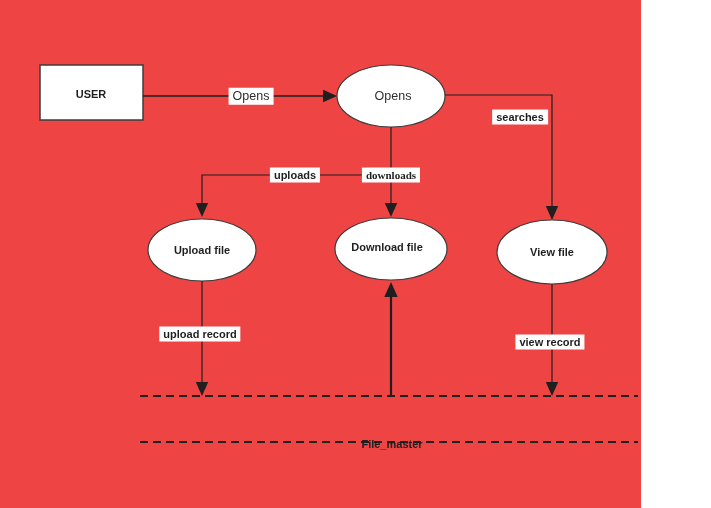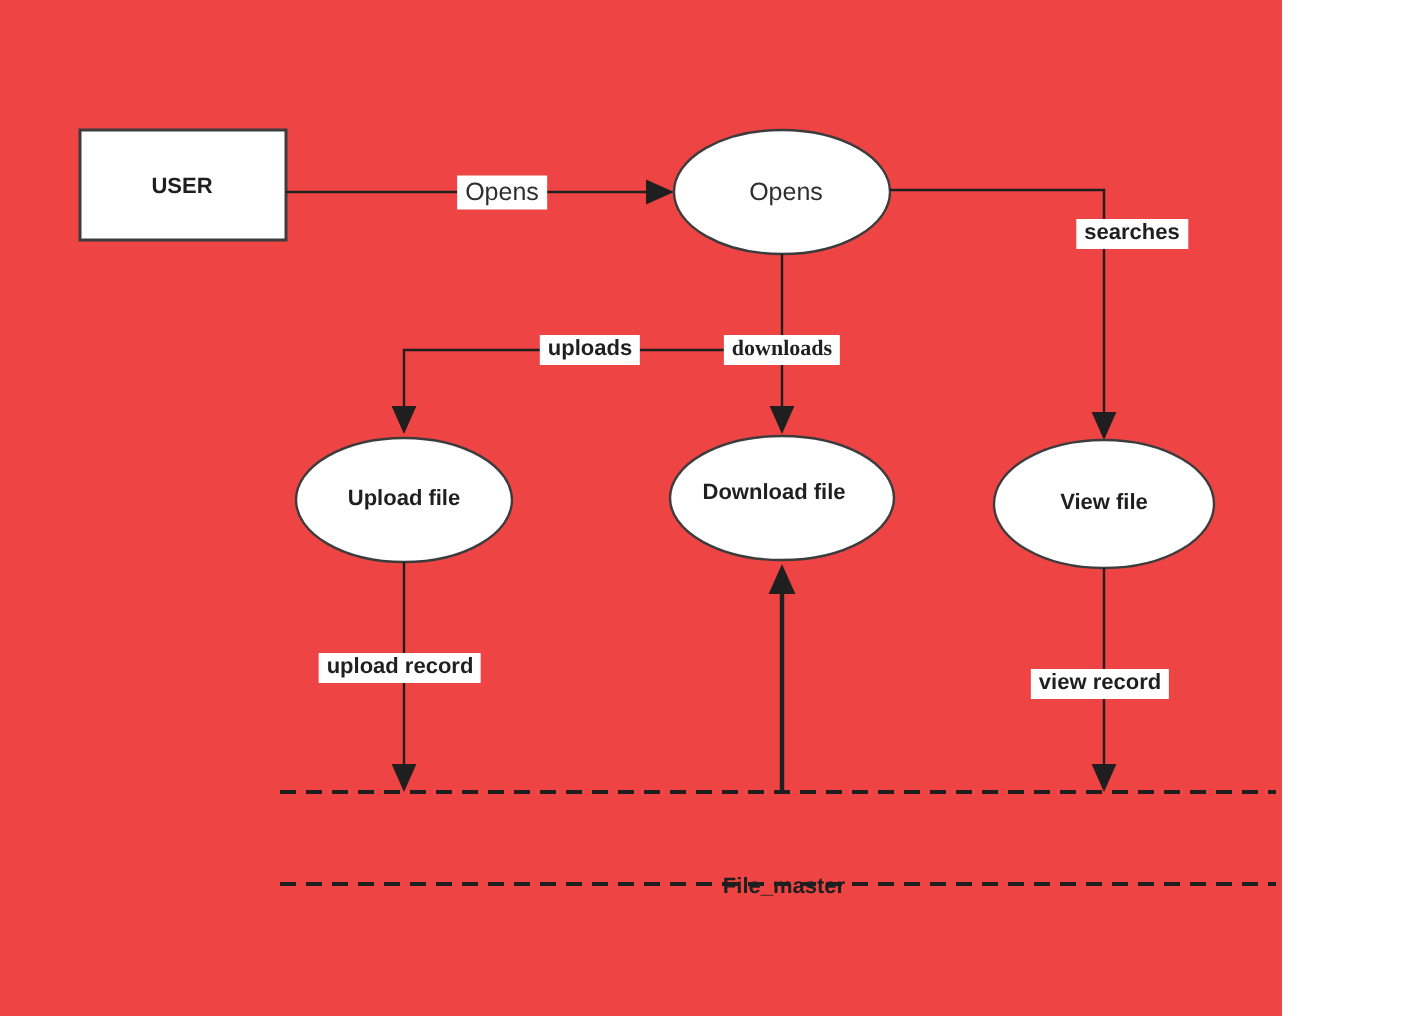--- a/index.html
+++ b/index.html
@@ -79,21 +79,21 @@
     <line x1="140" y1="442" x2="638" y2="442" stroke="#1f1f1f" stroke-width="2" stroke-dasharray="8 5"></line>
   </svg>
 
   <div class="lbl" style="left:91px; top:94px;">USER</div>
   <div class="lbl light" style="left:393px; top:96px;">Opens</div>
   <div class="lbl" style="left:202px; top:250px;">Upload file</div>
   <div class="lbl" style="left:387px; top:247px;">Download file</div>
   <div class="lbl" style="left:552px; top:252px;text-align:right;">View file</div>
 
   <div class="lbl light on-line" style="left:251px; top:96px;">Opens</div>
-  <div class="lbl on-line" style="left:566px; top:117px;">searches</div>
+  <div class="lbl on-line" style="left:520px; top:117px;">searches</div>
   <div class="lbl on-line" style="left:295px; top:175px;">uploads</div>
   <div class="lbl on-line" style="left:391px; top:175px;font-family:Liberation Serif, serif;">downloads</div>
   <div class="lbl on-line" style="left:200px; top:334px;">upload record</div>
   <div class="lbl on-line" style="left:550px; top:342px;">view record</div>
 
   <div class="lbl" style="left:392px; top:420px;margin-top:24px;">File_master</div>
 
 </div>
 
 </body></html>

